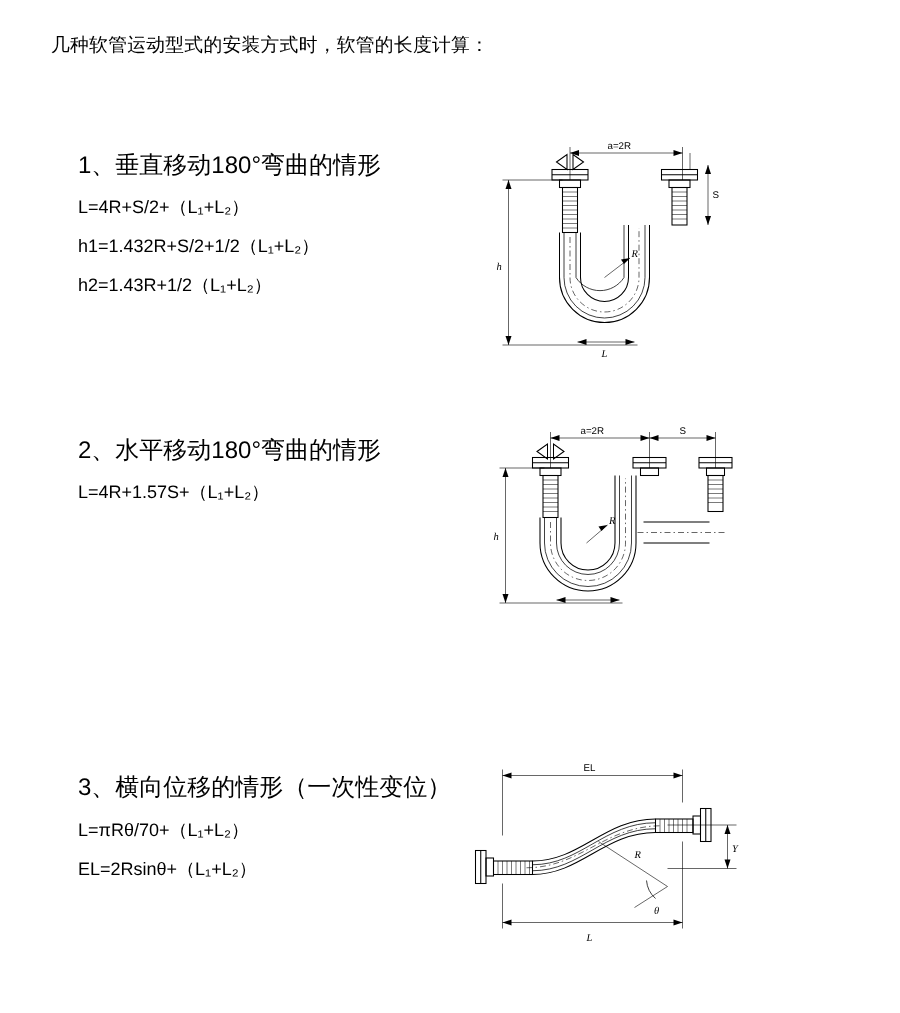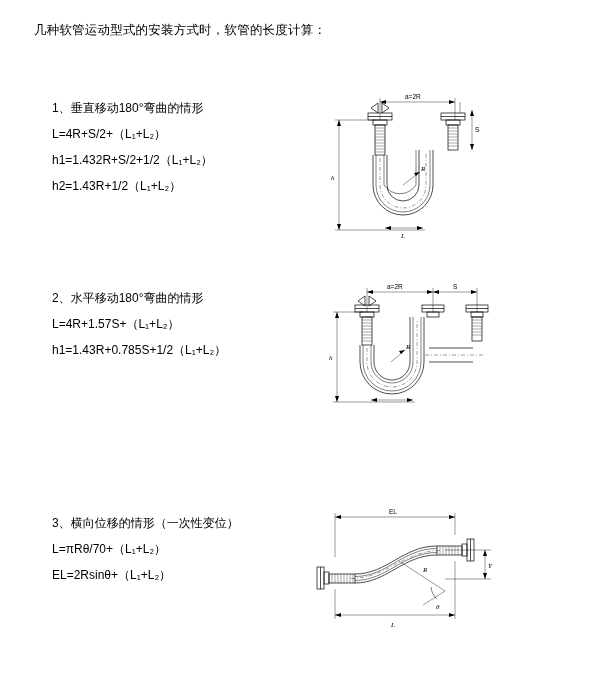--- a/index.html
+++ b/index.html
@@ -37,21 +37,21 @@
   .sec2 { top: 290px; }
   .sec3 { top: 515px; }
 
   .sec-text {
     position: absolute;
     left: 52px;
     top: 0;
     width: 250px;
   }
   .sec-heading {
-    font-size: 12px;
+    font-size: 16px;
     white-space: nowrap;
     margin-bottom: 9px;
   }
   .formula {
     font-size: 12px;
     white-space: nowrap;
     margin-left: 0;
     margin-bottom: 9px;
   }
   .sec-figure {
@@ -159,21 +159,20 @@
 
         <line class="dim" x1="155" y1="22" x2="155" y2="33"></line>
       </svg>
     </div>
   </div>
 
   <div class="section sec2">
     <div class="sec-text">
       <div class="sec-heading">2、水平移动180°弯曲的情形</div>
       <div class="formula">L=4R+1.57S+（L₁+L₂）</div>
-      <div class="formula">h1=1.43R+0.785S+1/2（L₁+L₂）</div>
     </div>
     <div class="sec-figure fig2">
       <svg width="190" height="190" viewBox="0 0 190 190">
 
         <line class="dim" x1="62" y1="22" x2="128" y2="22"></line>
         <path class="fillblk" d="M62 22 l6 -2 l0 4 z"></path>
         <path class="fillblk" d="M128 22 l-6 -2 l0 4 z"></path>
         <text class="lbl" x="82" y="19">a=2R</text>
 
         <line class="dim" x1="128" y1="22" x2="172" y2="22"></line>

